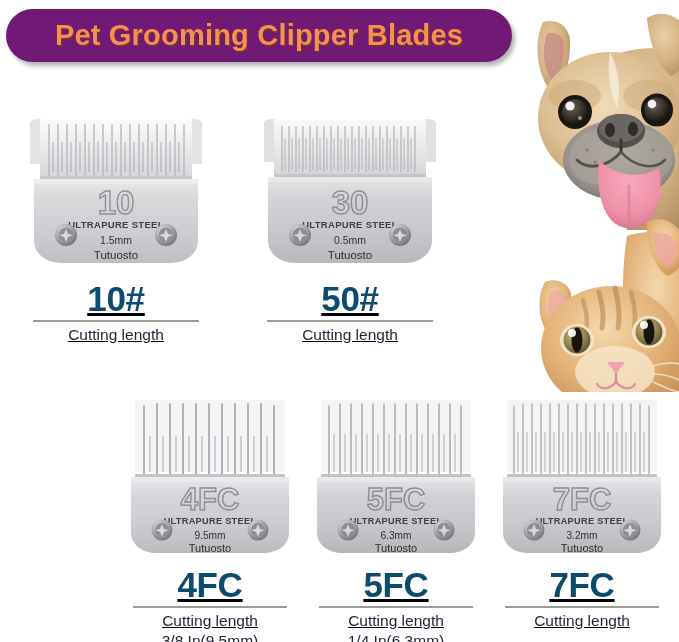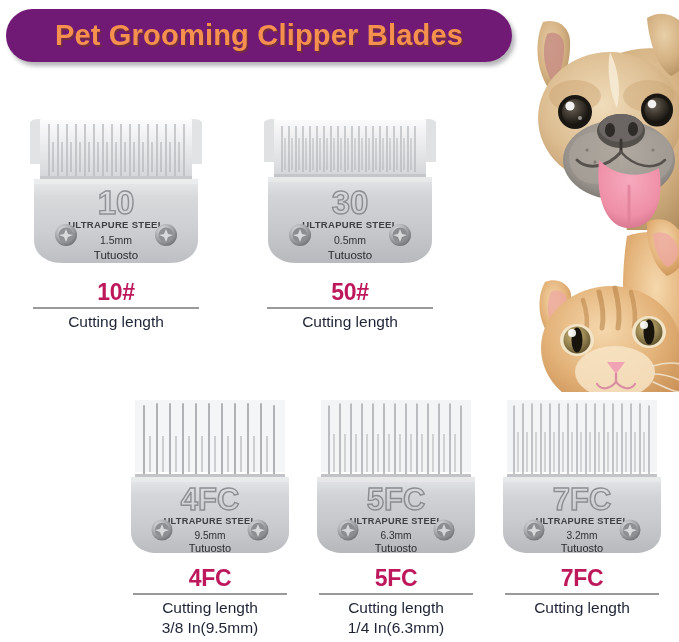--- a/index.html
+++ b/index.html
@@ -29,34 +29,34 @@
 
   
   .pets { position:absolute; right:0; top:0; width:172px; height:392px; z-index:5; }
   .pets svg { display:block; width:100%; height:100%; }
 
   
   .row { position:absolute; display:flex; }
   .row-top  { left:18px; top:102px;  width:430px; justify-content:space-between; }
   .row-bot  { left:32px; top:392px;  width:643px; justify-content:flex-end; }
 
-  .cell { display:flex; flex-direction:column; align-items:center; }
+  .cell { display:flex; flex-direction:column; align-items:center;text-decoration:underline; }
   .cell-top  { width:196px; }
   .cell-bot  { width:186px; }
 
   
   .blade { position:relative; }
   .blade svg { display:block; }
 
   
   .caption { width:100%; display:flex; flex-direction:column; align-items:center; }
   .cap-top { margin-top:6px; }
   .cap-bot { margin-top:6px; }
   .cap-model {
-    font-size:23px; font-weight:bold; color:#be185d;
+    font-size:35px; font-weight:bold; color:#0c4a6e;
     line-height:1.06; letter-spacing:-.3px;
   }
   .cap-rule {
     width:166px; height:1.5px; background:#9a9a9a;
     margin:3px 0 3px 0;
   }
   .cap-line {
     font-size:15.5px; color:#1e2436; line-height:1.33; white-space:nowrap;
   }
   .cell-bot .cap-rule { width:154px; }

